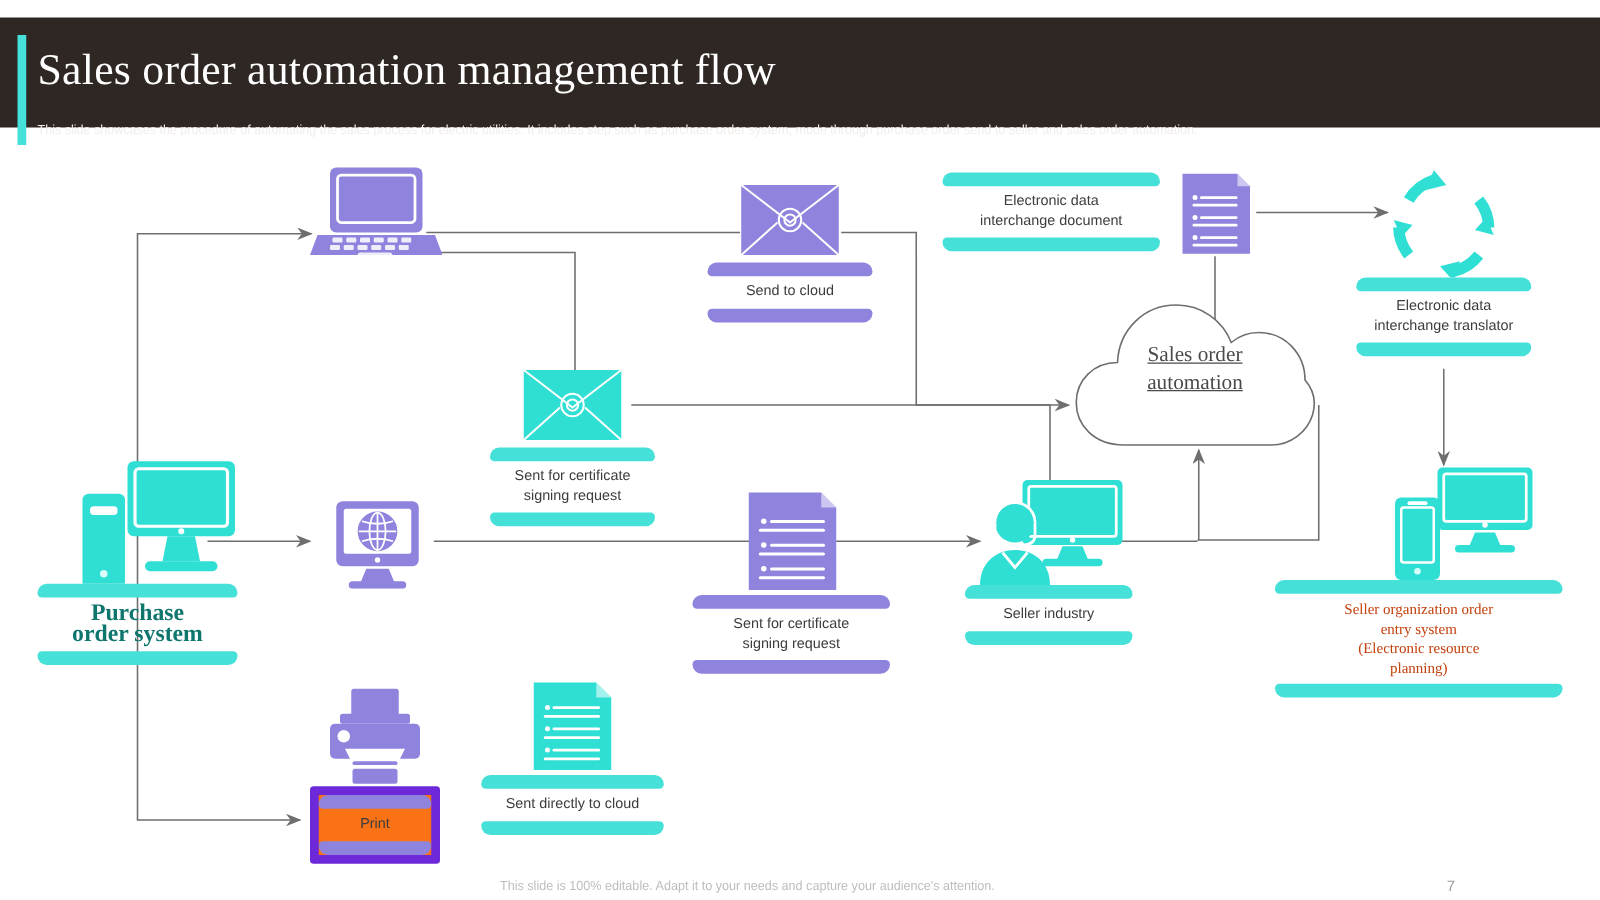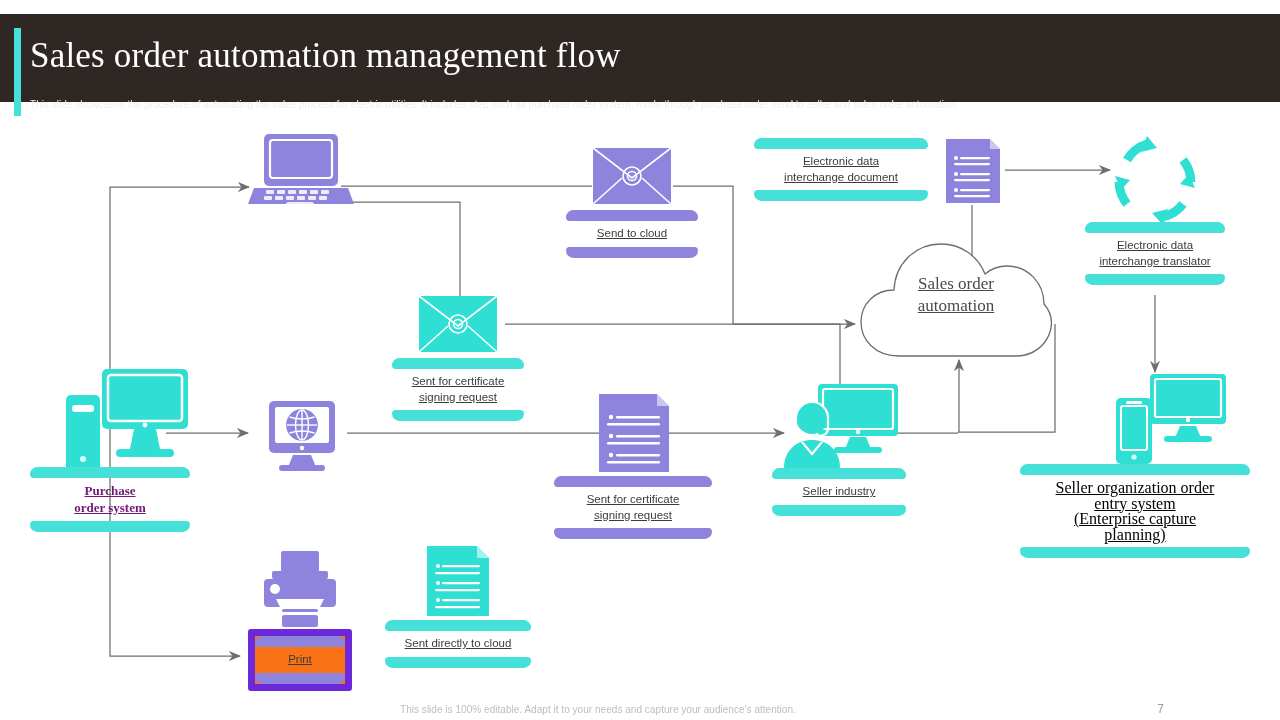--- a/index.html
+++ b/index.html
@@ -46,29 +46,28 @@
   .bar.purple{background:#8f84dd;}
   .bar-top{border-radius:8px 8px 4px 4px;}
   .bar-bot{border-radius:4px 4px 8px 8px;}
 
   .plate{position:relative;}
   .plate .lbl{
     text-align:center;color:#3c3c3c;
     font-family:"Liberation Sans", sans-serif;
     font-size:11.5px;line-height:15.5px;
     padding:5px 2px 5px;
-    text-decoration:underline;
   }
   .plate.serif .lbl{
     font-family:"Liberation Serif", serif;
-    font-size:13px;line-height:16.5px;font-weight:700;color:#701a75;
+    font-size:19px;line-height:16.5px;font-weight:700;color:#0f766e;
   }
   .plate.serif-reg .lbl{
     font-family:"Liberation Serif", serif;
-    font-size:16px;line-height:15.5px;font-weight:400;color:#000000;
+    font-size:12px;line-height:15.5px;font-weight:400;color:#c2410c;
   }
   .plate.boxed{
     border:7px solid #6d28d9;border-radius:3px;background:#f97316;
   }
   .plate.boxed .bar{margin:0;}
 
   
   .cloud-text{
     position:absolute;left:0;top:0;width:100%;height:100%;
     display:flex;align-items:center;justify-content:center;text-align:center;
@@ -401,21 +400,21 @@
             <rect x="106" y="29" width="16" height="3" rx="1.5" fill="#ffffff"></rect>
             <circle cx="114" cy="85" r="2.6" fill="#d9fffd"></circle>
           </g>
         </svg>
       </div>
       <div class="plate serif-reg">
         <div class="bar teal bar-top"></div>
         <div class="lbl">
           <div>Seller organization order</div>
           <div>entry system</div>
-          <div>(Enterprise capture</div>
+          <div>(Electronic resource</div>
           <div>planning)</div>
         </div>
         <div class="bar teal bar-bot"></div>
       </div>
     </div>
 
     <div class="node" style="left:248px;top:447px;width:104px;">
       <div class="icon-wrap" style="height:80px;">
         <svg viewBox="0 0 104 80" width="104" height="80" xmlns="http://www.w3.org/2000/svg">
           <g fill="#8f84dd">

